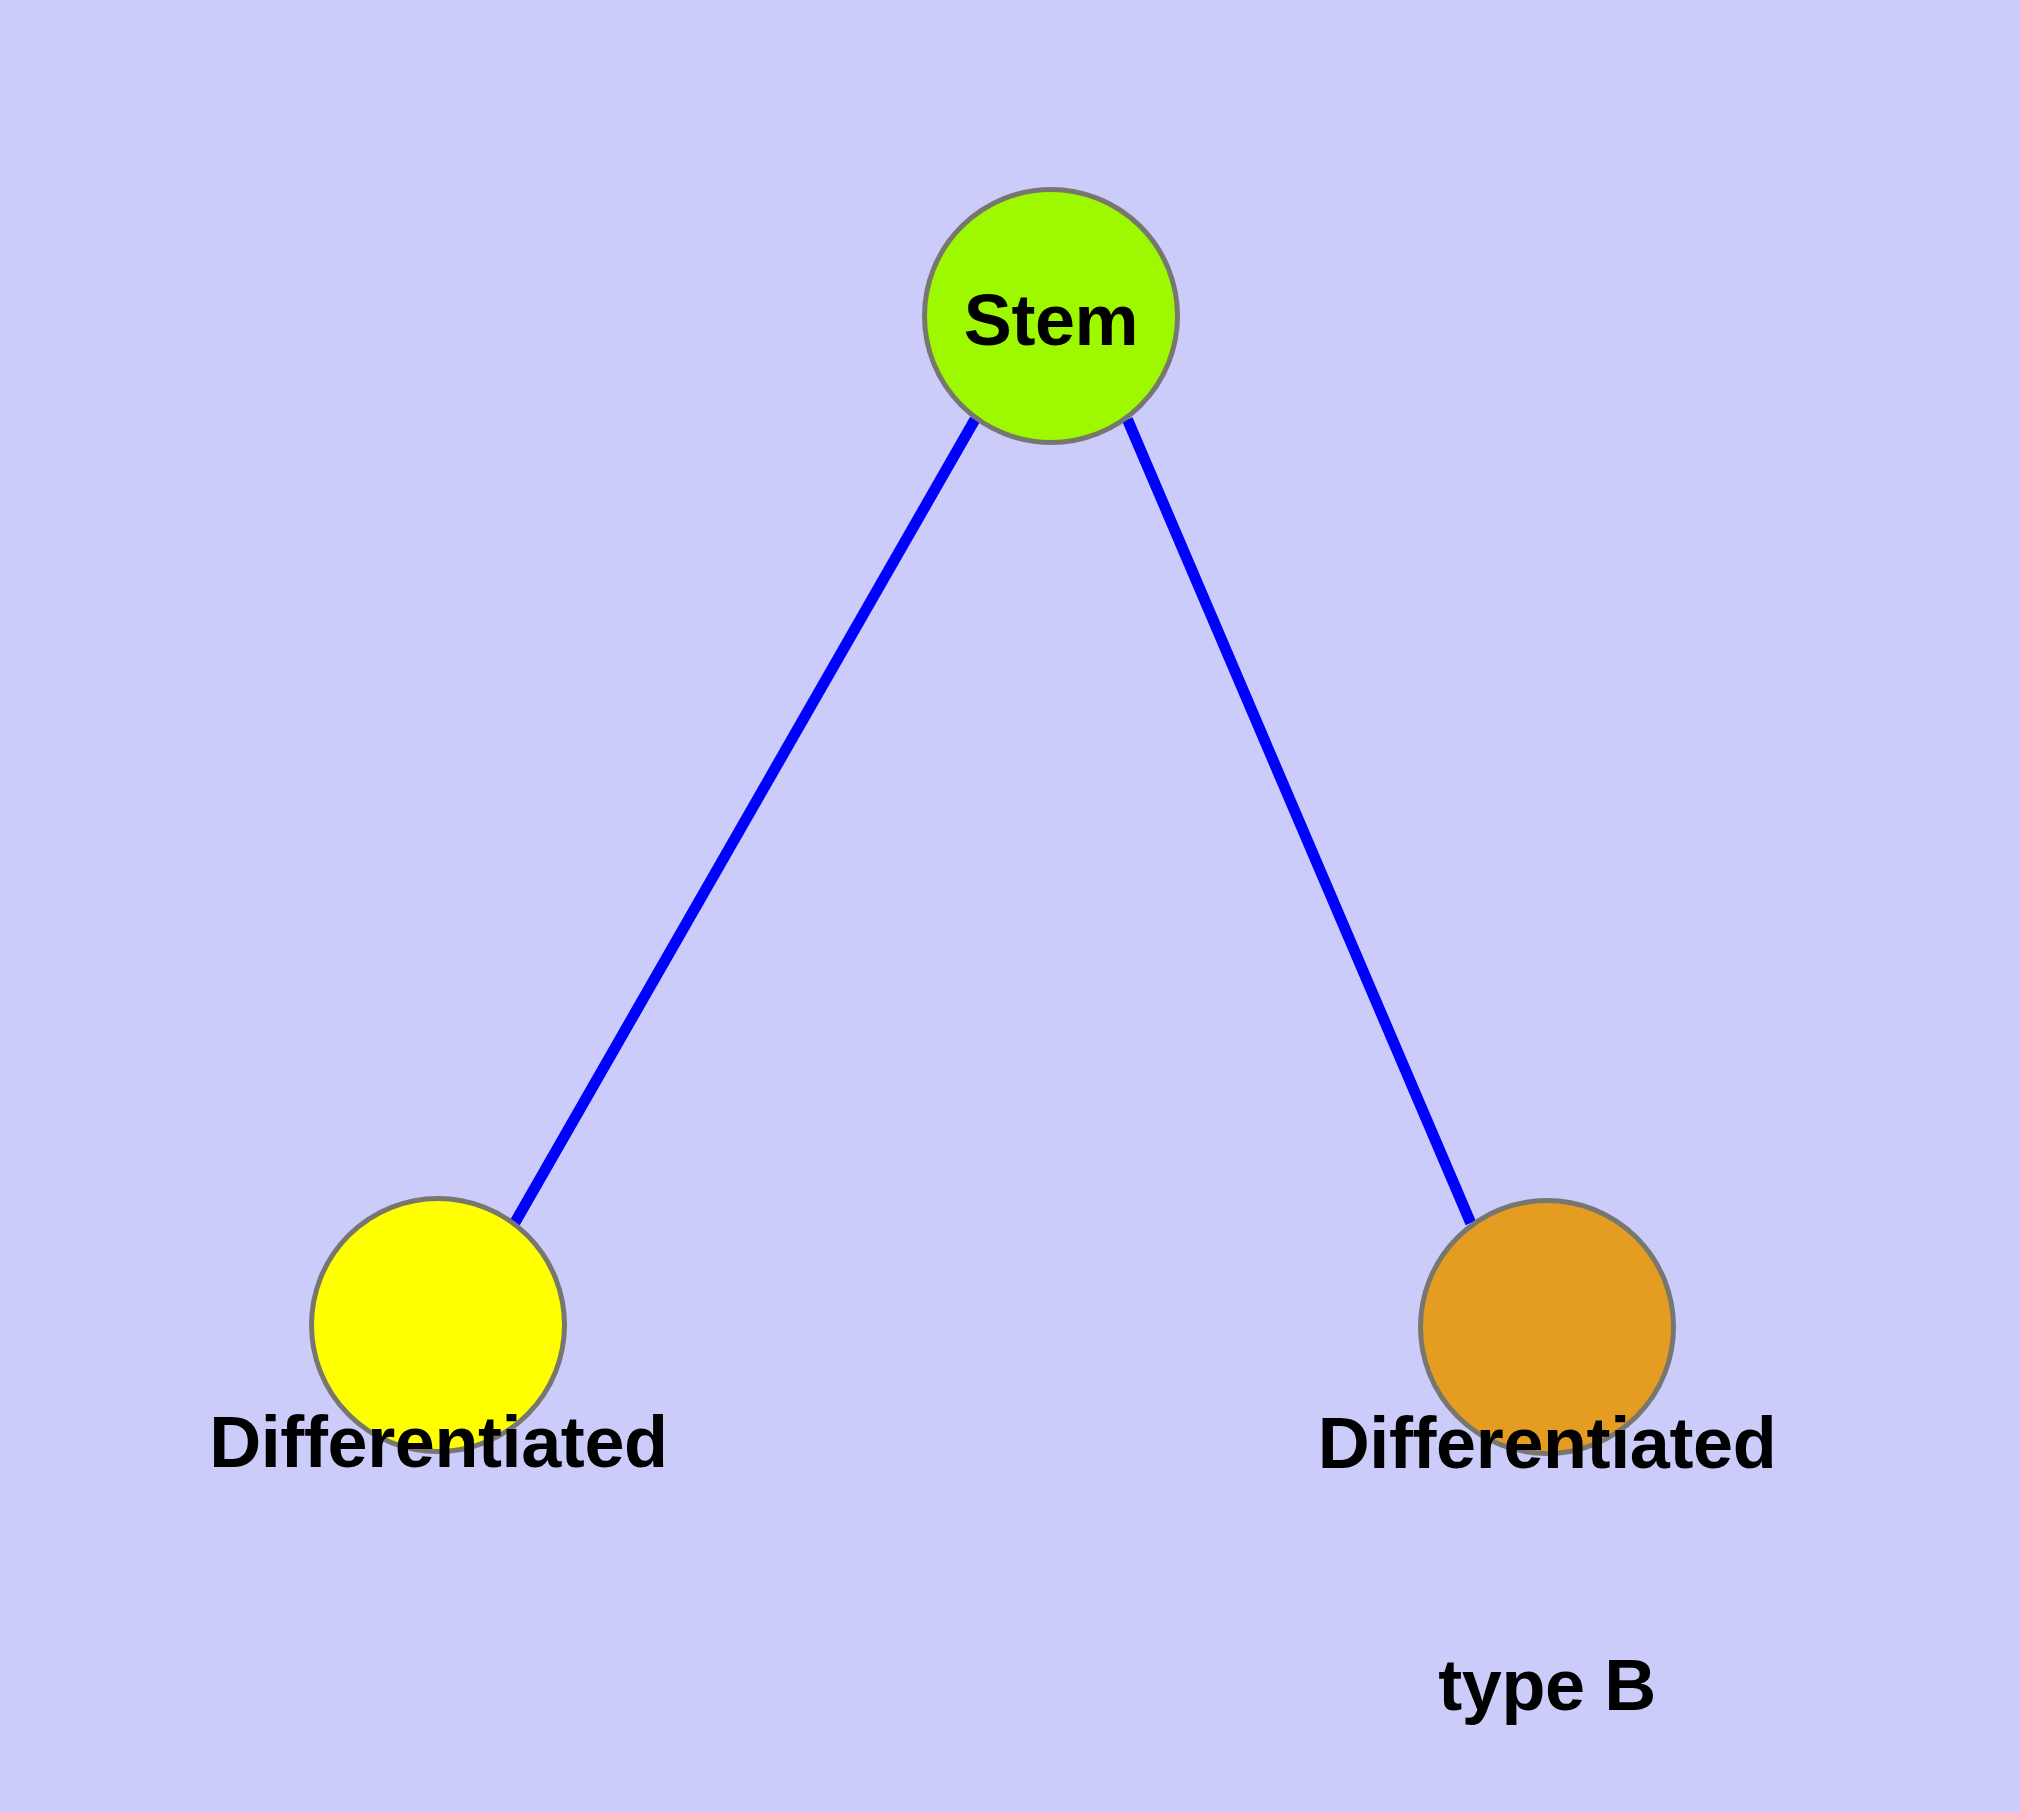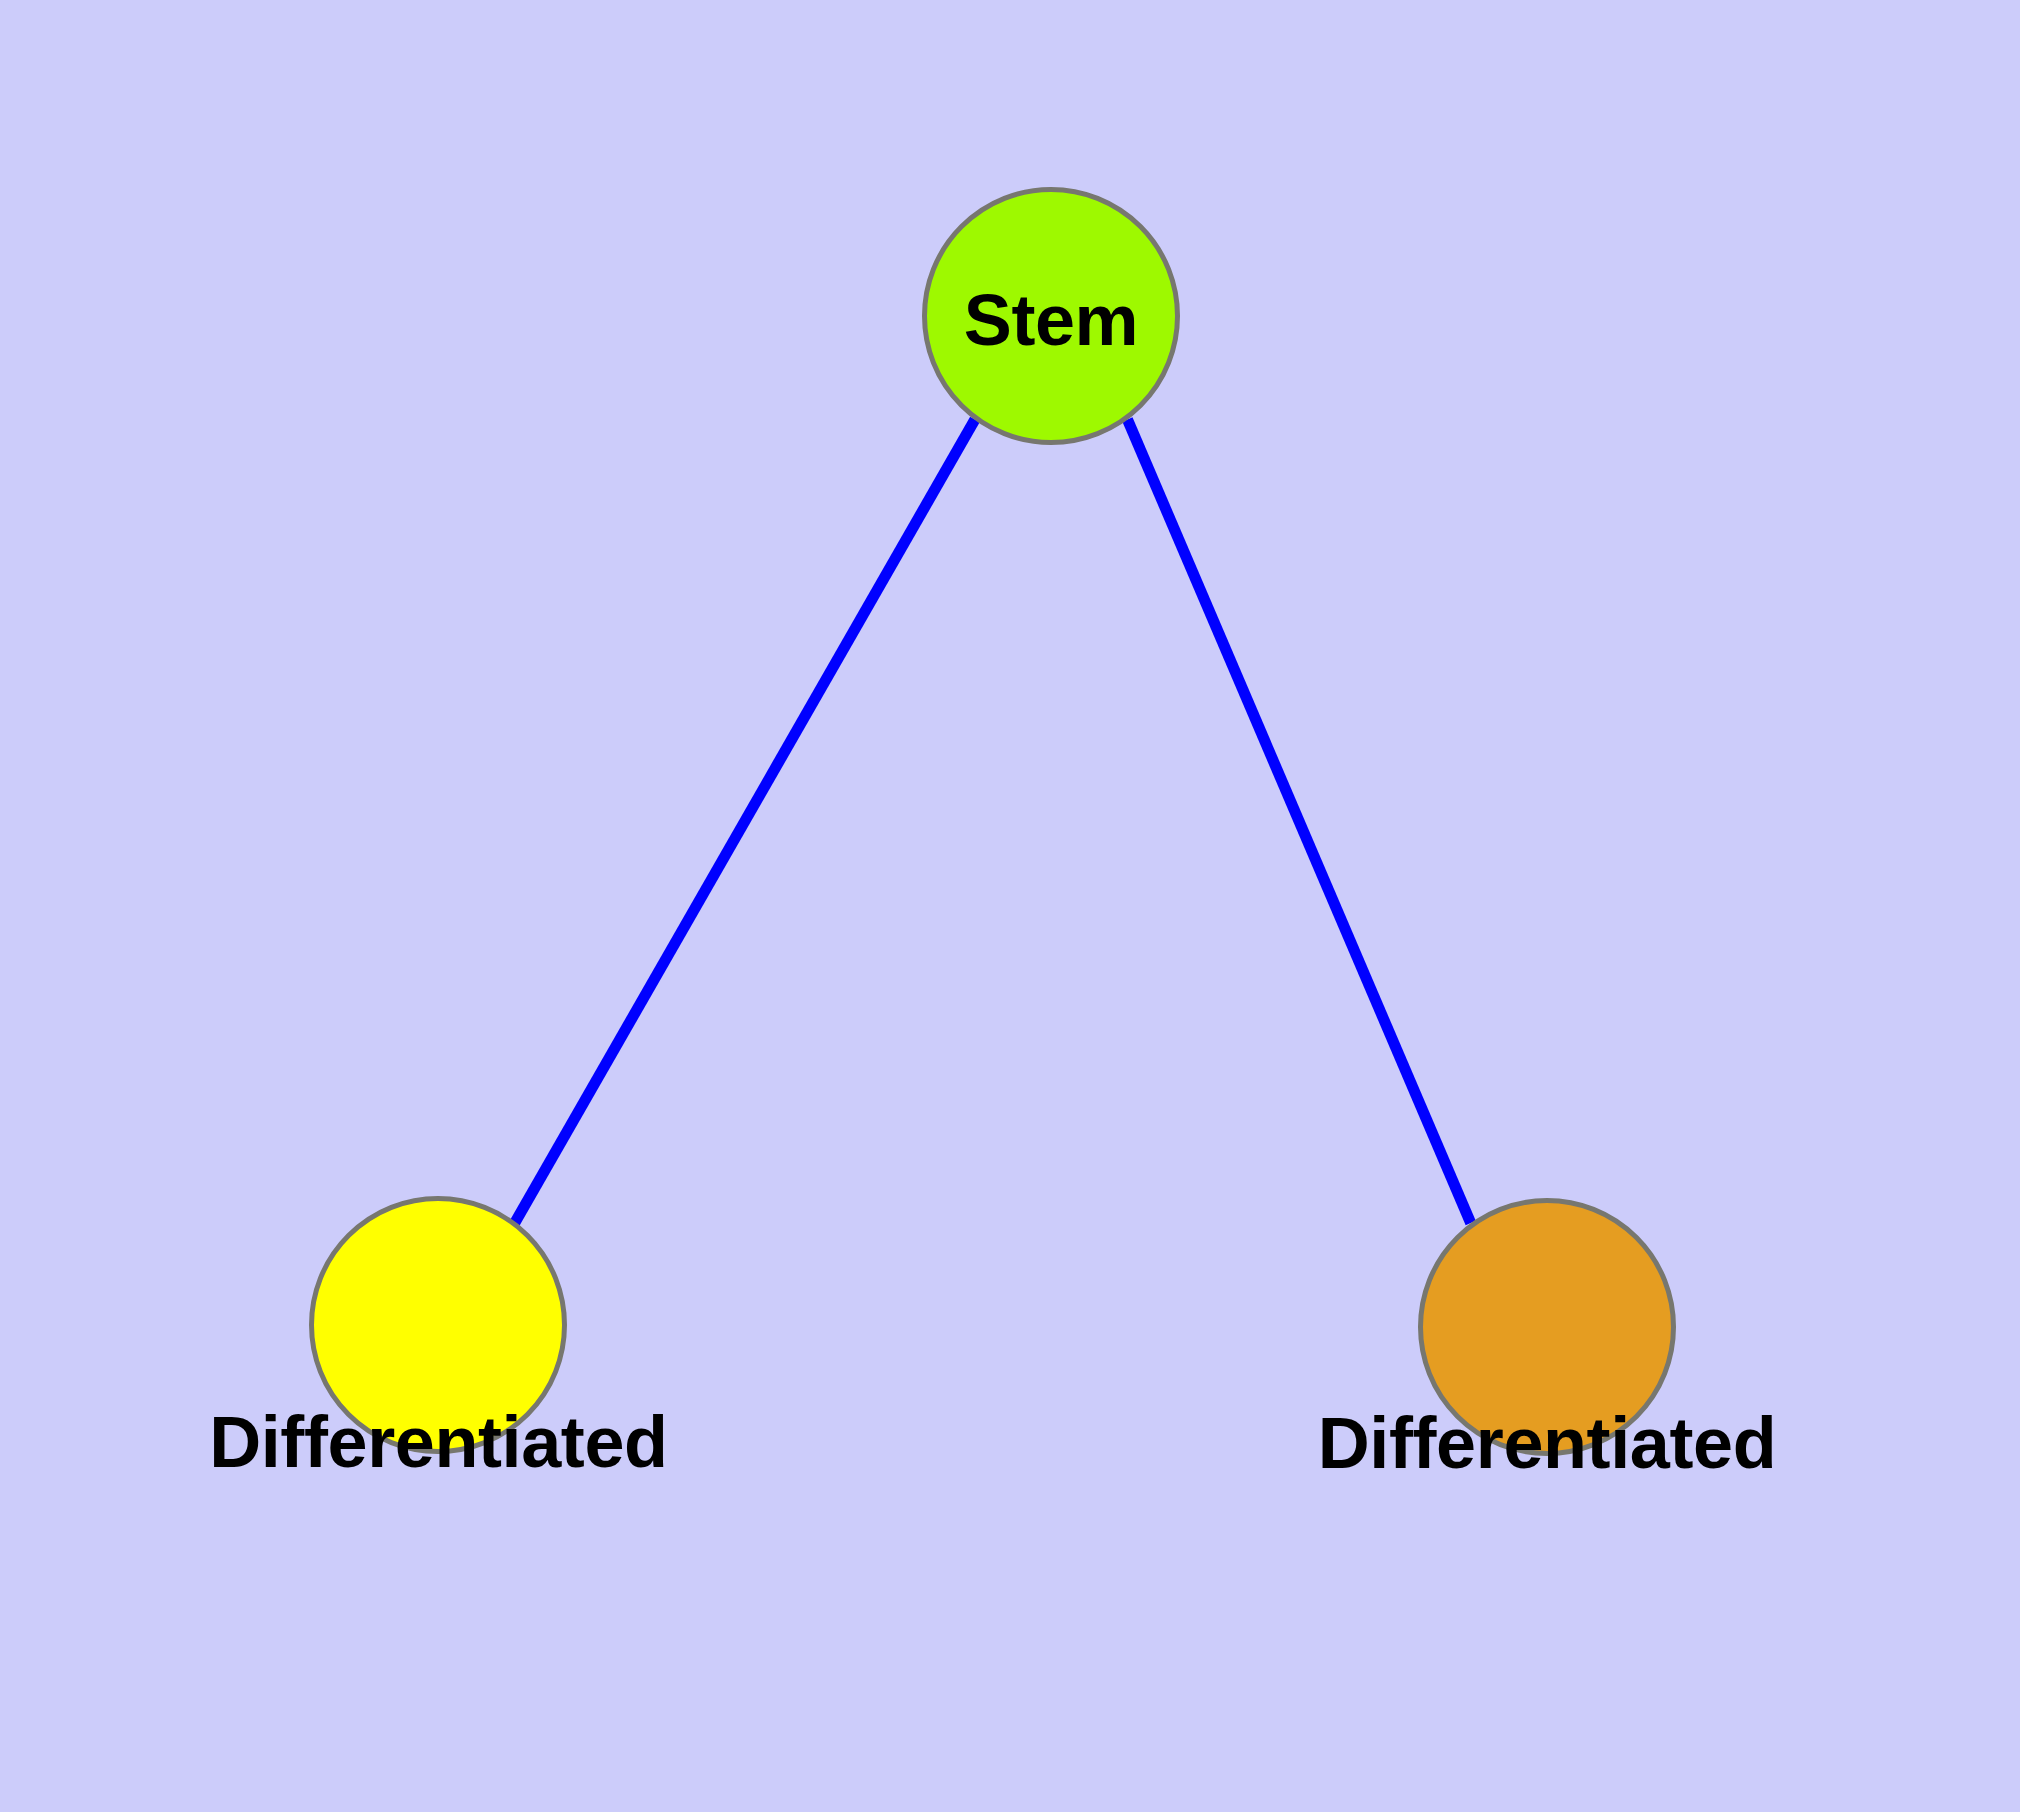--- a/index.html
+++ b/index.html
@@ -68,17 +68,18 @@
     <div class="node-label" style="left:627px; top:280px; width:848px; font-size:72px;">Stem</div>
 
     <div class="node" style="left:309px; top:1196px; width:258px; height:258px; background:#ffff00;"></div>
     <div class="node-label" style="left:14.4px; top:1241px; width:848px; font-size:72px;">
       <div>Differentiated</div>
     </div>
 
     <div class="node" style="left:1418px; top:1198px; width:258px; height:258px; background:#e59d21;"></div>
     <div class="node-label" style="left:1123px; top:1242px; width:848px; font-size:72px;">
       <div>Differentiated</div>
+      <div>type B</div>
     </div>
 
   </div>
 </div>
 
 
 </body></html>

